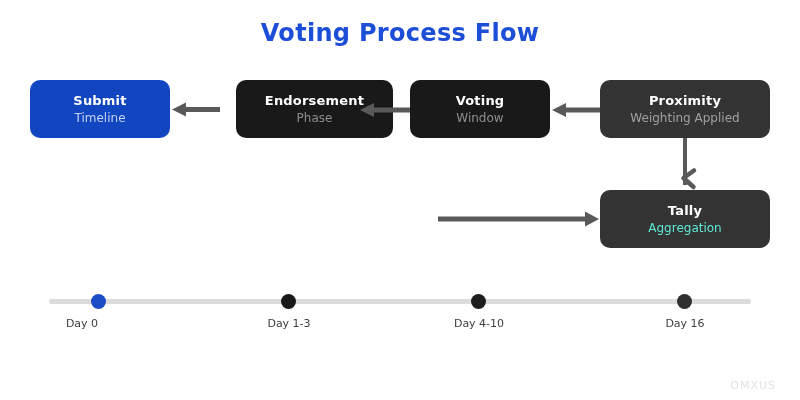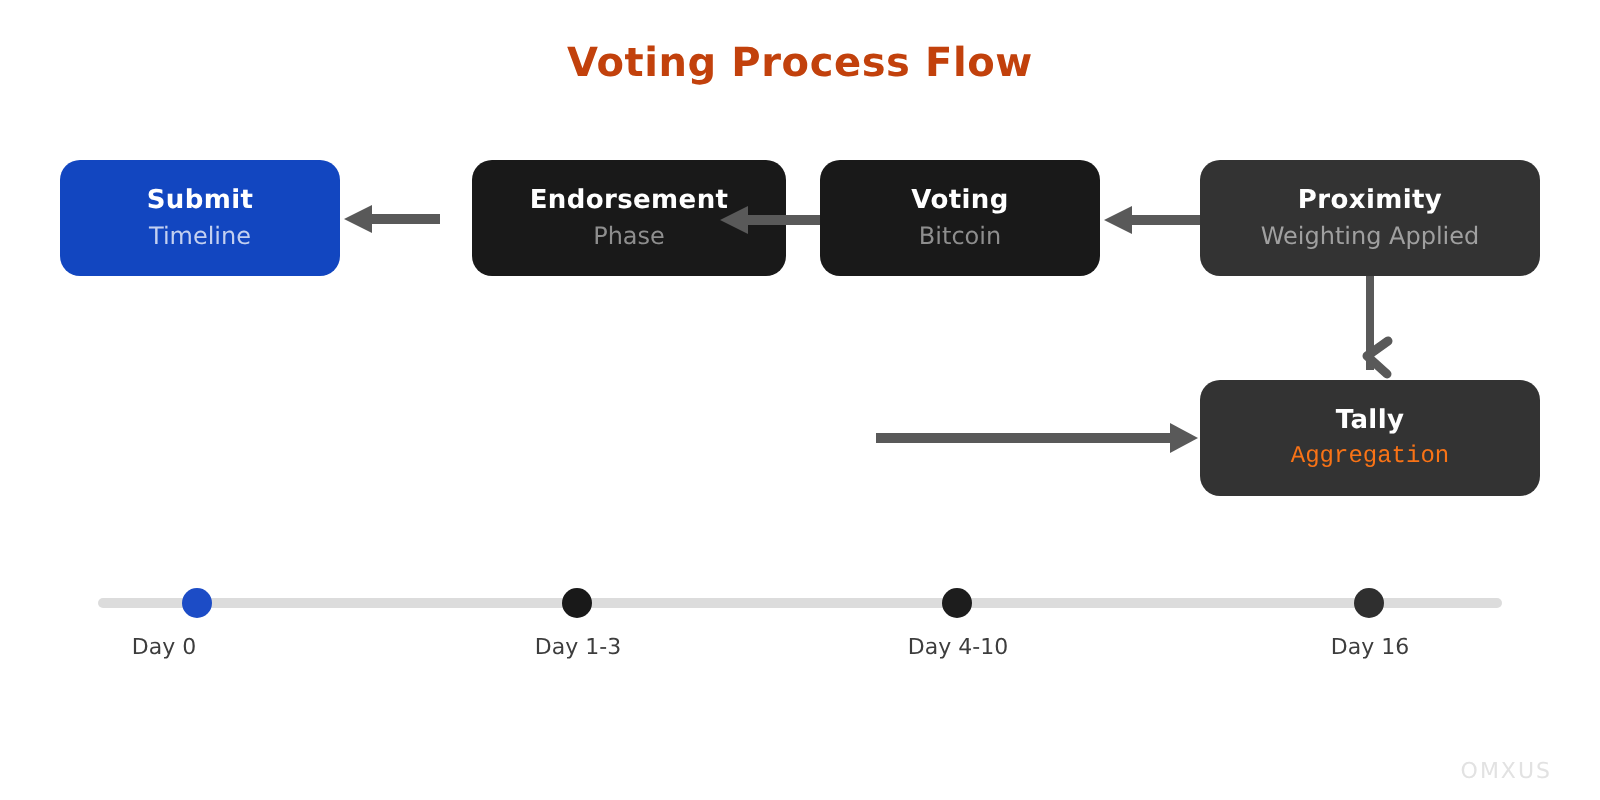--- a/index.html
+++ b/index.html
@@ -2,41 +2,41 @@
 <html><head>
 <meta charset="utf-8">
 <style>
   html,body{margin:0;padding:0;background:#fff;}
   .stage{
     position:relative;width:800px;height:400px;background:#ffffff;overflow:hidden;
     font-family:"DejaVu Sans","Liberation Sans",sans-serif;
   }
   .title{
     position:absolute;top:19px;left:0;width:100%;text-align:center;
-    font-size:20px;font-weight:bold;color:#c2410c;letter-spacing:.3px;margin:0;
+    font-size:24px;font-weight:bold;color:#1d4ed8;letter-spacing:.3px;margin:0;
   }
   .node{
     position:absolute;height:58px;border-radius:10px;
     display:flex;flex-direction:column;align-items:center;justify-content:center;
     text-align:center;box-sizing:border-box;
   }
   .node-title{font-size:13px;font-weight:bold;color:#ffffff;letter-spacing:.2px;line-height:1.2;}
   .node-sub{font-size:12px;margin-top:3px;line-height:1.2;}
   .node-submit{left:30px;top:80px;width:140px;background:#1246c0;}
   .node-submit .node-sub{color:#c3d0f0;}
   .node-endorsement{left:236px;top:80px;width:157px;background:#191919;text-align:center;}
   .node-endorsement .node-sub{color:#8e8e8e;}
   .node-voting{left:410px;top:80px;width:140px;background:#191919;}
   .node-voting .node-sub{color:#8e8e8e;}
   .node-proximity{left:600px;top:80px;width:170px;background:#333333;}
   .node-proximity .node-sub{color:#a0a0a0;}
   .node-bitcoin{left:270px;top:190px;width:168px;background:#2e7d32;}
   .node-bitcoin .node-sub{color:#d4e9d5;}
   .node-tally{left:600px;top:190px;width:170px;background:#333333;text-align:right;}
-  .node-tally .node-sub{color:#f97316;font-family:Liberation Mono, monospace;}
+  .node-tally .node-sub{color:#5eead4;}
   .arrows{position:absolute;left:0;top:0;width:800px;height:400px;pointer-events:none;}
   .tl-line{position:absolute;left:49px;top:299px;width:702px;height:5px;border-radius:2.5px;background:#dcdcdc;}
   .tl-dot{position:absolute;width:15px;height:15px;border-radius:50%;top:294px;}
   .tl-dot-0{left:91px;background:#1c4cc6;}
   .tl-dot-1{left:281px;background:#191919;}
   .tl-dot-2{left:471px;background:#1d1d1d;}
   .tl-dot-3{left:677px;background:#2f2f2f;}
   .tl-label{position:absolute;top:317px;width:100px;text-align:center;font-size:11px;color:#3d3d3d;}
   .tl-label-0{left:32px;}
   .tl-label-1{left:239px;}
@@ -57,21 +57,21 @@
     <div class="node-sub">Timeline</div>
   </div>
 
   <div class="node node-endorsement">
     <div class="node-title">Endorsement</div>
     <div class="node-sub">Phase</div>
   </div>
 
   <div class="node node-voting">
     <div class="node-title">Voting</div>
-    <div class="node-sub">Bitcoin</div>
+    <div class="node-sub">Window</div>
   </div>
 
   <div class="node node-proximity">
     <div class="node-title">Proximity</div>
     <div class="node-sub">Weighting Applied</div>
   </div>
 
 
   <div class="node node-tally">
     <div class="node-title">Tally</div>

